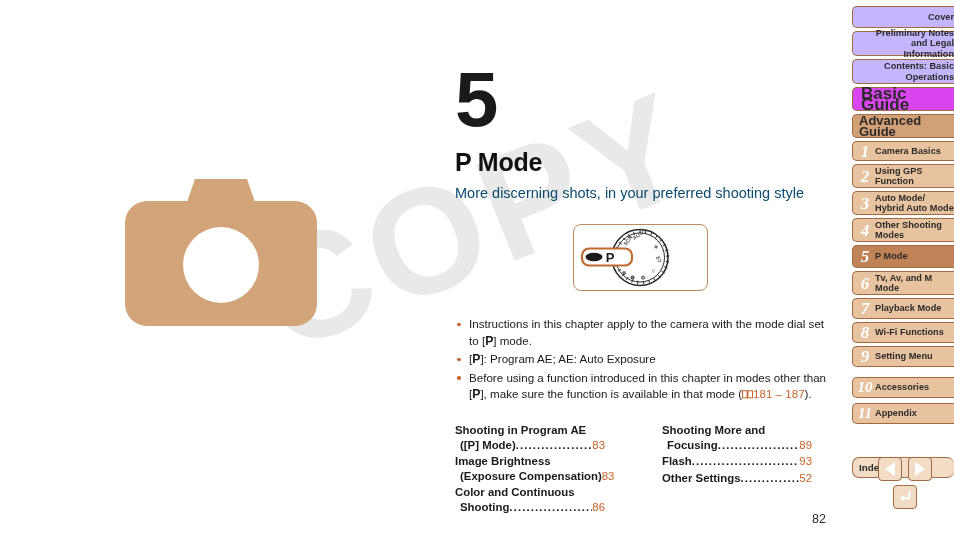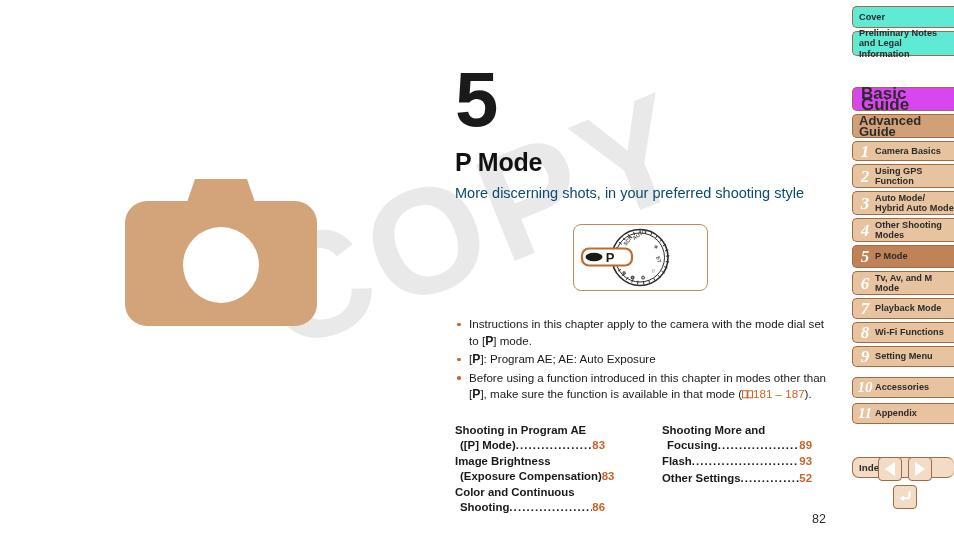--- a/index.html
+++ b/index.html
@@ -86,21 +86,21 @@
   }
 
   
   .toc{position:absolute;top:423px;z-index:4;font-size:11.4px;}
   .toc-left{left:455px;width:150px;}
   .toc-right{left:662px;width:150px;}
   .toc-entry{margin-bottom:2px;line-height:14.6px;}
   .toc-l1{font-weight:bold;color:#1a1a1a;white-space:nowrap;}
   .toc-l2{font-weight:bold;color:#1a1a1a;display:flex;align-items:baseline;padding-left:5px;white-space:nowrap;}
   .dots{flex:1;overflow:hidden;white-space:nowrap;color:#1a1a1a;letter-spacing:1.1px;font-weight:bold;margin:0 0px;}
-  .pg{color:#c8632a;font-weight:bold;}
+  .pg{color:#c8632a;font-weight:normal;}
   .toc-single{font-weight:bold;color:#1a1a1a;display:flex;align-items:baseline;white-space:nowrap;}
 
   .page-num{
     position:absolute;right:22px;bottom:8px;
     font-size:12.5px;color:#2a2a2a;z-index:5;
   }
 
   
   .sidebar{
     position:absolute;right:0;top:0;
@@ -115,21 +115,21 @@
     border-radius:5px 0 0 5px;
     background:#f3dcc6;
     color:#2b2b2b;
     font-size:9.4px;
     font-weight:bold;
     display:flex;
     align-items:center;
     padding-left:6px;
     line-height:11px;
   }
-  .tab.lvl1{background:#5eead4;}
+  .tab.lvl1{background:#c4b5fd;text-align:right;}
   .tab.guide{background:#d946ef;font-size:17px;padding-left:8px;}
   .tab.active-guide{background:#d2a077;font-size:13px;}
   .tab.chapter{background:#e8c3a0;padding-left:2px;}
   .tab.chapter.active{background:#c08257;}
   .chnum{
     width:20px;flex:0 0 20px;
     text-align:center;
     font-size:17px;
     font-style:italic;
     font-weight:bold;
@@ -303,20 +303,24 @@
 
     <div class="tab lvl1" style="top:6px;height:22px;">
       <span class="chlabel">Cover</span>
     </div>
 
     <div class="tab lvl1" style="top:31px;height:25px;">
       <span class="chlabel" style="white-space:pre-line;">Preliminary Notes
 and Legal Information</span>
     </div>
 
+    <div class="tab lvl1" style="top:59px;height:25px;">
+      <span class="chlabel" style="white-space:pre-line;">Contents: Basic
+Operations</span>
+    </div>
 
     <div class="tab guide" style="top:87px;height:24px;">
       <span>Basic Guide</span>
     </div>
 
     <div class="tab active-guide" style="top:114px;height:24px;">
       <span>Advanced Guide</span>
     </div>
 
     <div class="tab chapter" style="top:141px;height:20px;">

